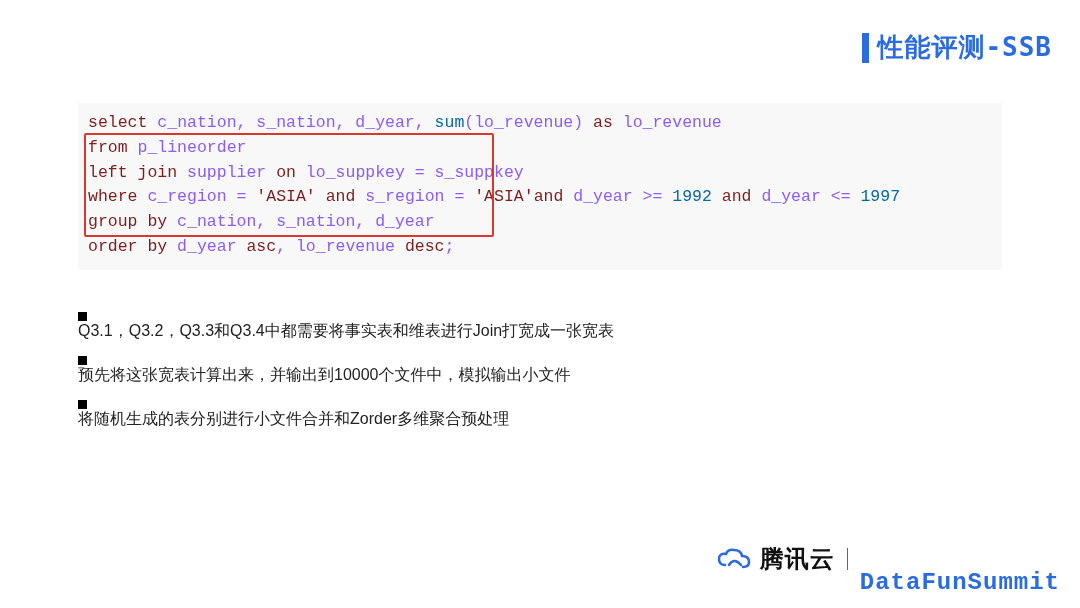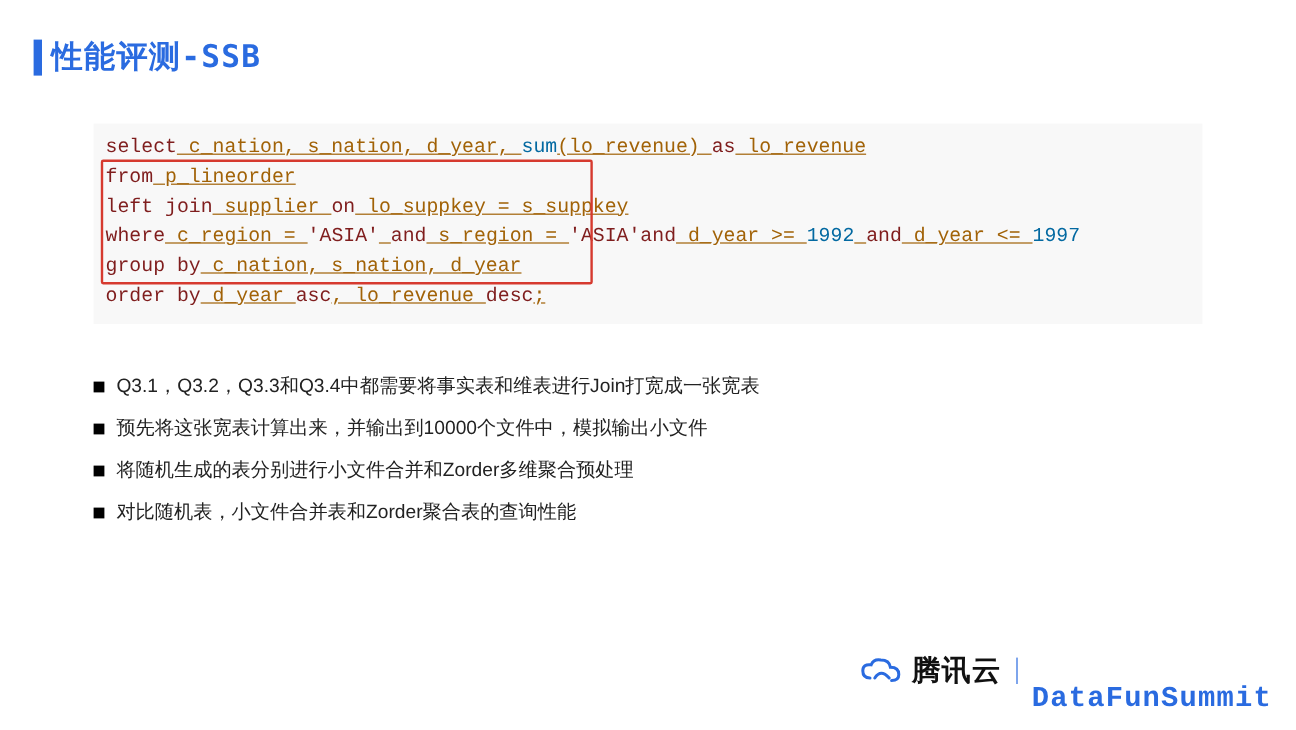--- a/index.html
+++ b/index.html
@@ -8,20 +8,21 @@
       height: 608px;
       background: #fff;
       font-family: "Microsoft YaHei", "PingFang SC", sans-serif;
       position: relative;
       overflow: hidden;
     }
     .title-bar {
       display: flex;
       align-items: center;
       padding: 30px 28px 10px 28px;
+      justify-content: flex-end;
     }
     .title-marker {
       width: 7px;
       height: 30px;
       background: #2a6be0;
       margin-right: 8px;
     }
     .title-text {
       font-size: 26px;
       font-weight: 700;
@@ -34,36 +35,36 @@
       background: #f8f8f8;
       padding: 8px 10px 10px 10px;
       font-family: Consolas, "Courier New", monospace;
       font-size: 16.5px;
       line-height: 1.5;
       position: relative;
     }
     .code-line { white-space: pre; }
     .kw-red { color: #7f1d1d; }
     .kw-blue { color: #0369a1; }
-    .txt { color: #a16207; text-decoration: underline; }
+    .txt { color: #8b5cf6; }
     .highlight-box {
       position: absolute;
       border: 2px solid #d63a2f;
       border-radius: 2px;
       pointer-events: none;
     }
     .bullets {
       margin: 42px 78px 0 78px;
     }
     .bullet-item {
       display: flex;
-      align-items: center;
       margin-bottom: 14px;
       font-size: 16px;
       color: #222;
+      flex-direction: column;
     }
     .bullet-sq {
       width: 9px;
       height: 9px;
       background: #000;
       margin-right: 10px;
       flex-shrink: 0;
     }
     .footer {
       position: absolute;
@@ -127,24 +128,20 @@
     <div>Q3.1，Q3.2，Q3.3和Q3.4中都需要将事实表和维表进行Join打宽成一张宽表</div>
   </div>
   <div class="bullet-item">
     <div class="bullet-sq"></div>
     <div>预先将这张宽表计算出来，并输出到10000个文件中，模拟输出小文件</div>
   </div>
   <div class="bullet-item">
     <div class="bullet-sq"></div>
     <div>将随机生成的表分别进行小文件合并和Zorder多维聚合预处理</div>
   </div>
-  <div class="bullet-item">
-    <div class="bullet-sq"></div>
-    <div>对比随机表，小文件合并表和Zorder聚合表的查询性能</div>
-  </div>
 </div>
 
 <div class="footer">
   <span class="cloud-icon">
     <svg width="36" height="24" viewBox="0 0 36 24">
       <path d="M 9 18 Q 3 18 3 12 Q 3 6 10 7 Q 12 2 18 3 Q 25 3 26 9 Q 33 9 33 15 Q 33 20 27 20" fill="none" stroke="#2a6be0" stroke-width="2.5" stroke-linecap="round"></path>
       <path d="M 13 18 Q 18 10 25 18" fill="none" stroke="#2a6be0" stroke-width="2.5" stroke-linecap="round"></path>
     </svg>
   </span>
   <span class="tencent-text">腾讯云</span>

